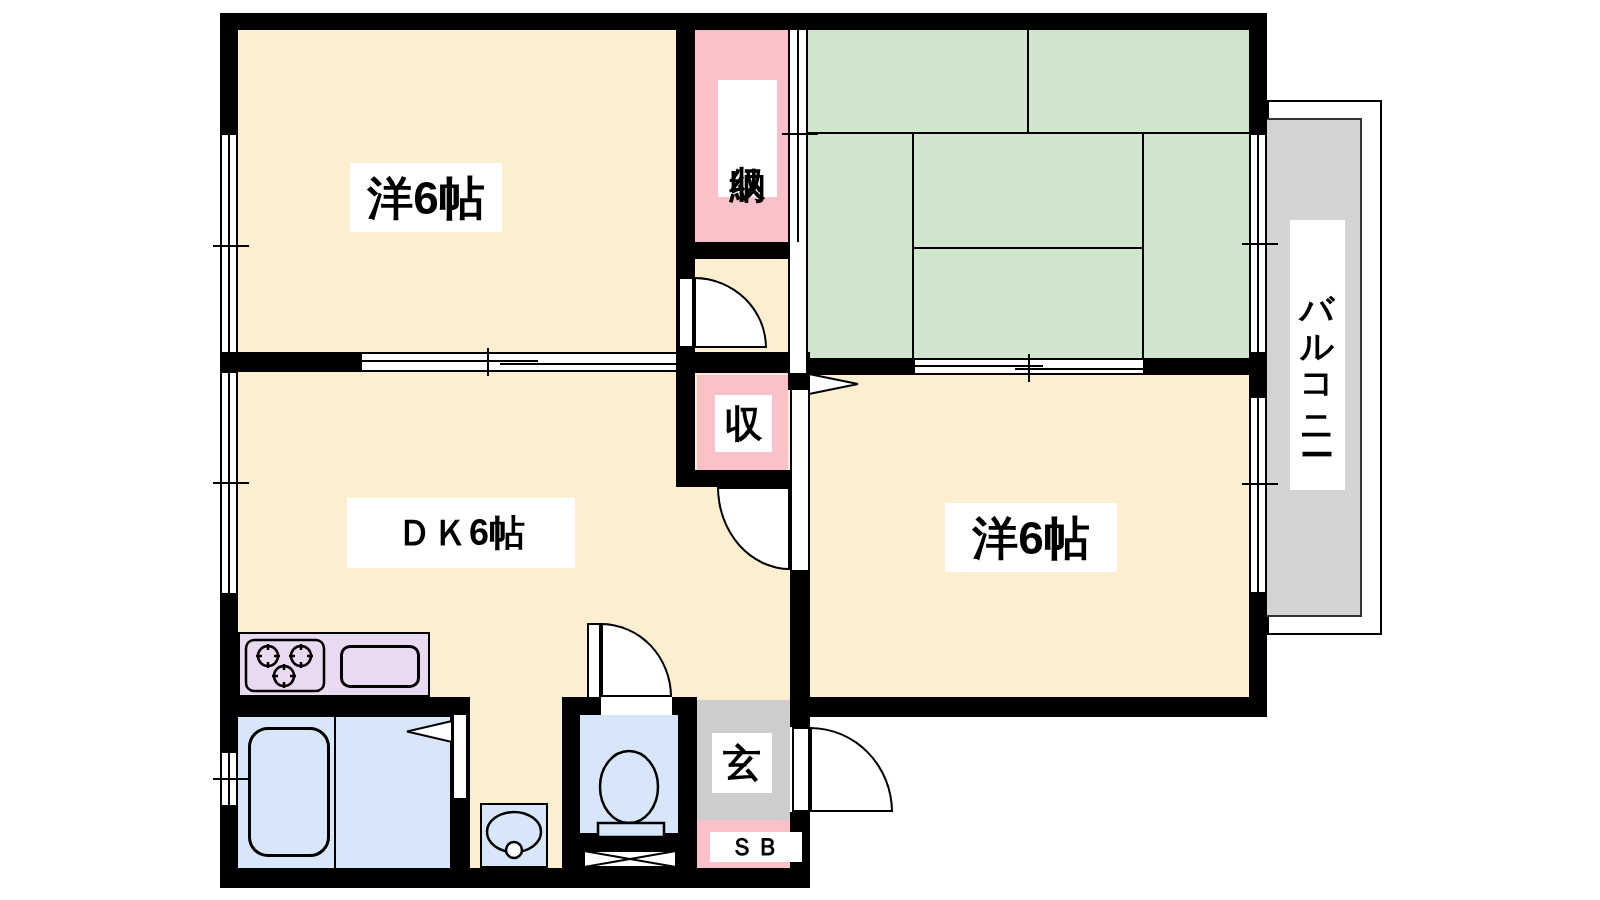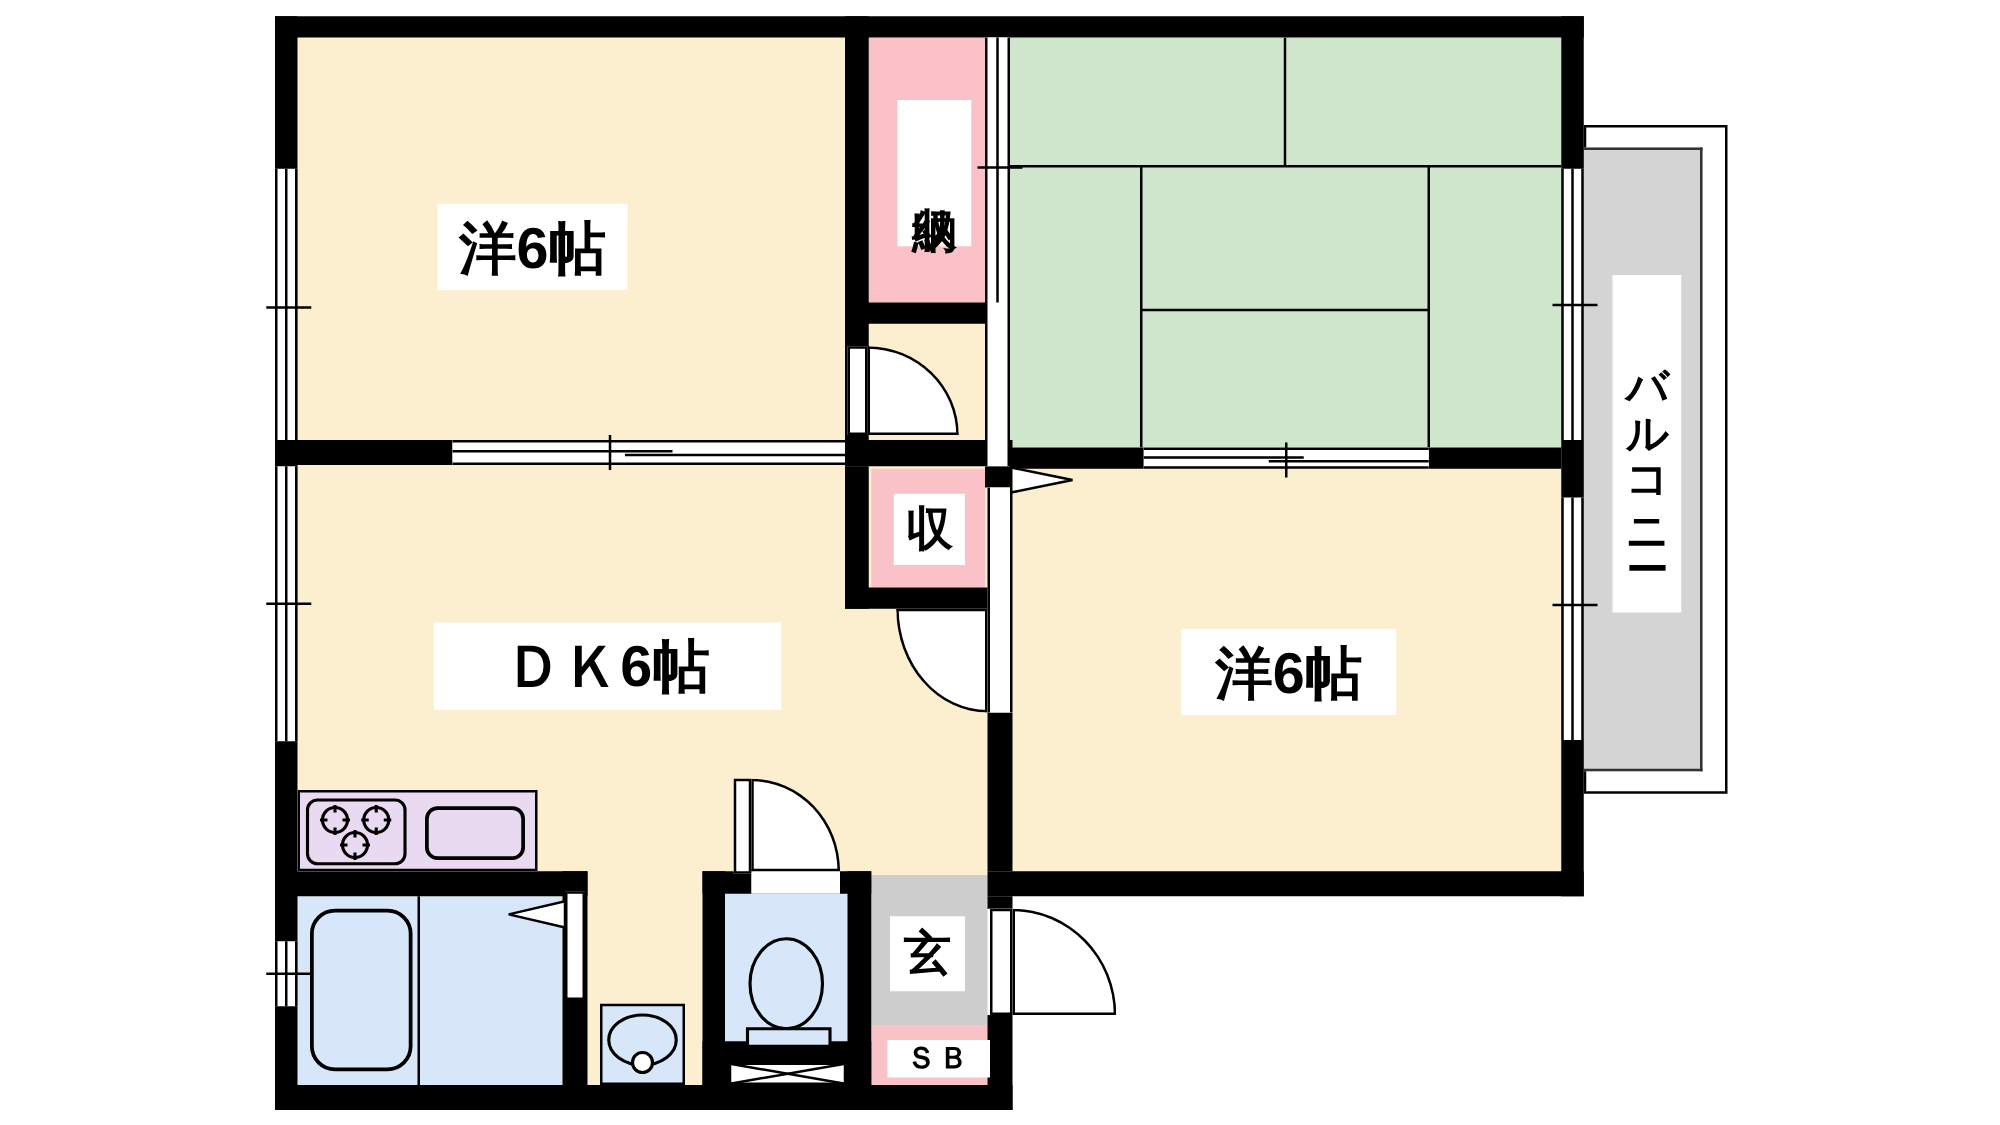--- a/index.html
+++ b/index.html
@@ -182,21 +182,21 @@
     <ellipse cx="34" cy="29" rx="27" ry="20" fill="none" stroke="#000" stroke-width="2.5"></ellipse>
     <circle cx="34" cy="47" r="8" fill="#fff" stroke="#000" stroke-width="2.5"></circle>
   </svg>
 
   <svg style="left:596px;top:745px;" width="70" height="93" viewBox="0 0 70 93">
     <ellipse cx="33" cy="42" rx="29" ry="36" fill="none" stroke="#000" stroke-width="2.5"></ellipse>
     <polygon points="2,78 68,78 68,92 2,92" fill="var(--wet-blue)" stroke="#000" stroke-width="2.5"></polygon>
   </svg>
 
   <div class="lbl" style="left:350px;top:163px;width:152px;height:69px;font-size:46px;">洋6帖</div>
-  <div class="lbl" style="left:347px;top:498px;width:278px;height:70px;font-size:46px;">ＤＫ6帖</div>
+  <div class="lbl" style="left:347px;top:498px;width:228px;height:70px;font-size:36px;">ＤＫ6帖</div>
   <div class="lbl" style="left:945px;top:503px;width:172px;height:69px;font-size:46px;">洋6帖</div>
   <div class="lbl vert" style="left:1290px;top:220px;width:55px;height:270px;font-size:34px;">バルコニー</div>
   <div class="lbl vert" style="left:718px;top:80px;width:59px;height:117px;font-size:36px;">収納</div>
   <div class="lbl" style="left:715px;top:395px;width:57px;height:57px;font-size:38px;">収</div>
   <div class="lbl" style="left:712px;top:733px;width:60px;height:60px;font-size:38px;">玄</div>
-  <div class="lbl" style="left:710px;top:832px;width:82px;height:30px;font-size:24px;letter-spacing:2px;">ＳＢ</div>
+  <div class="lbl" style="left:710px;top:832px;width:92px;height:30px;font-size:24px;letter-spacing:2px;">ＳＢ</div>
 
 </div>
 
 </body></html>

